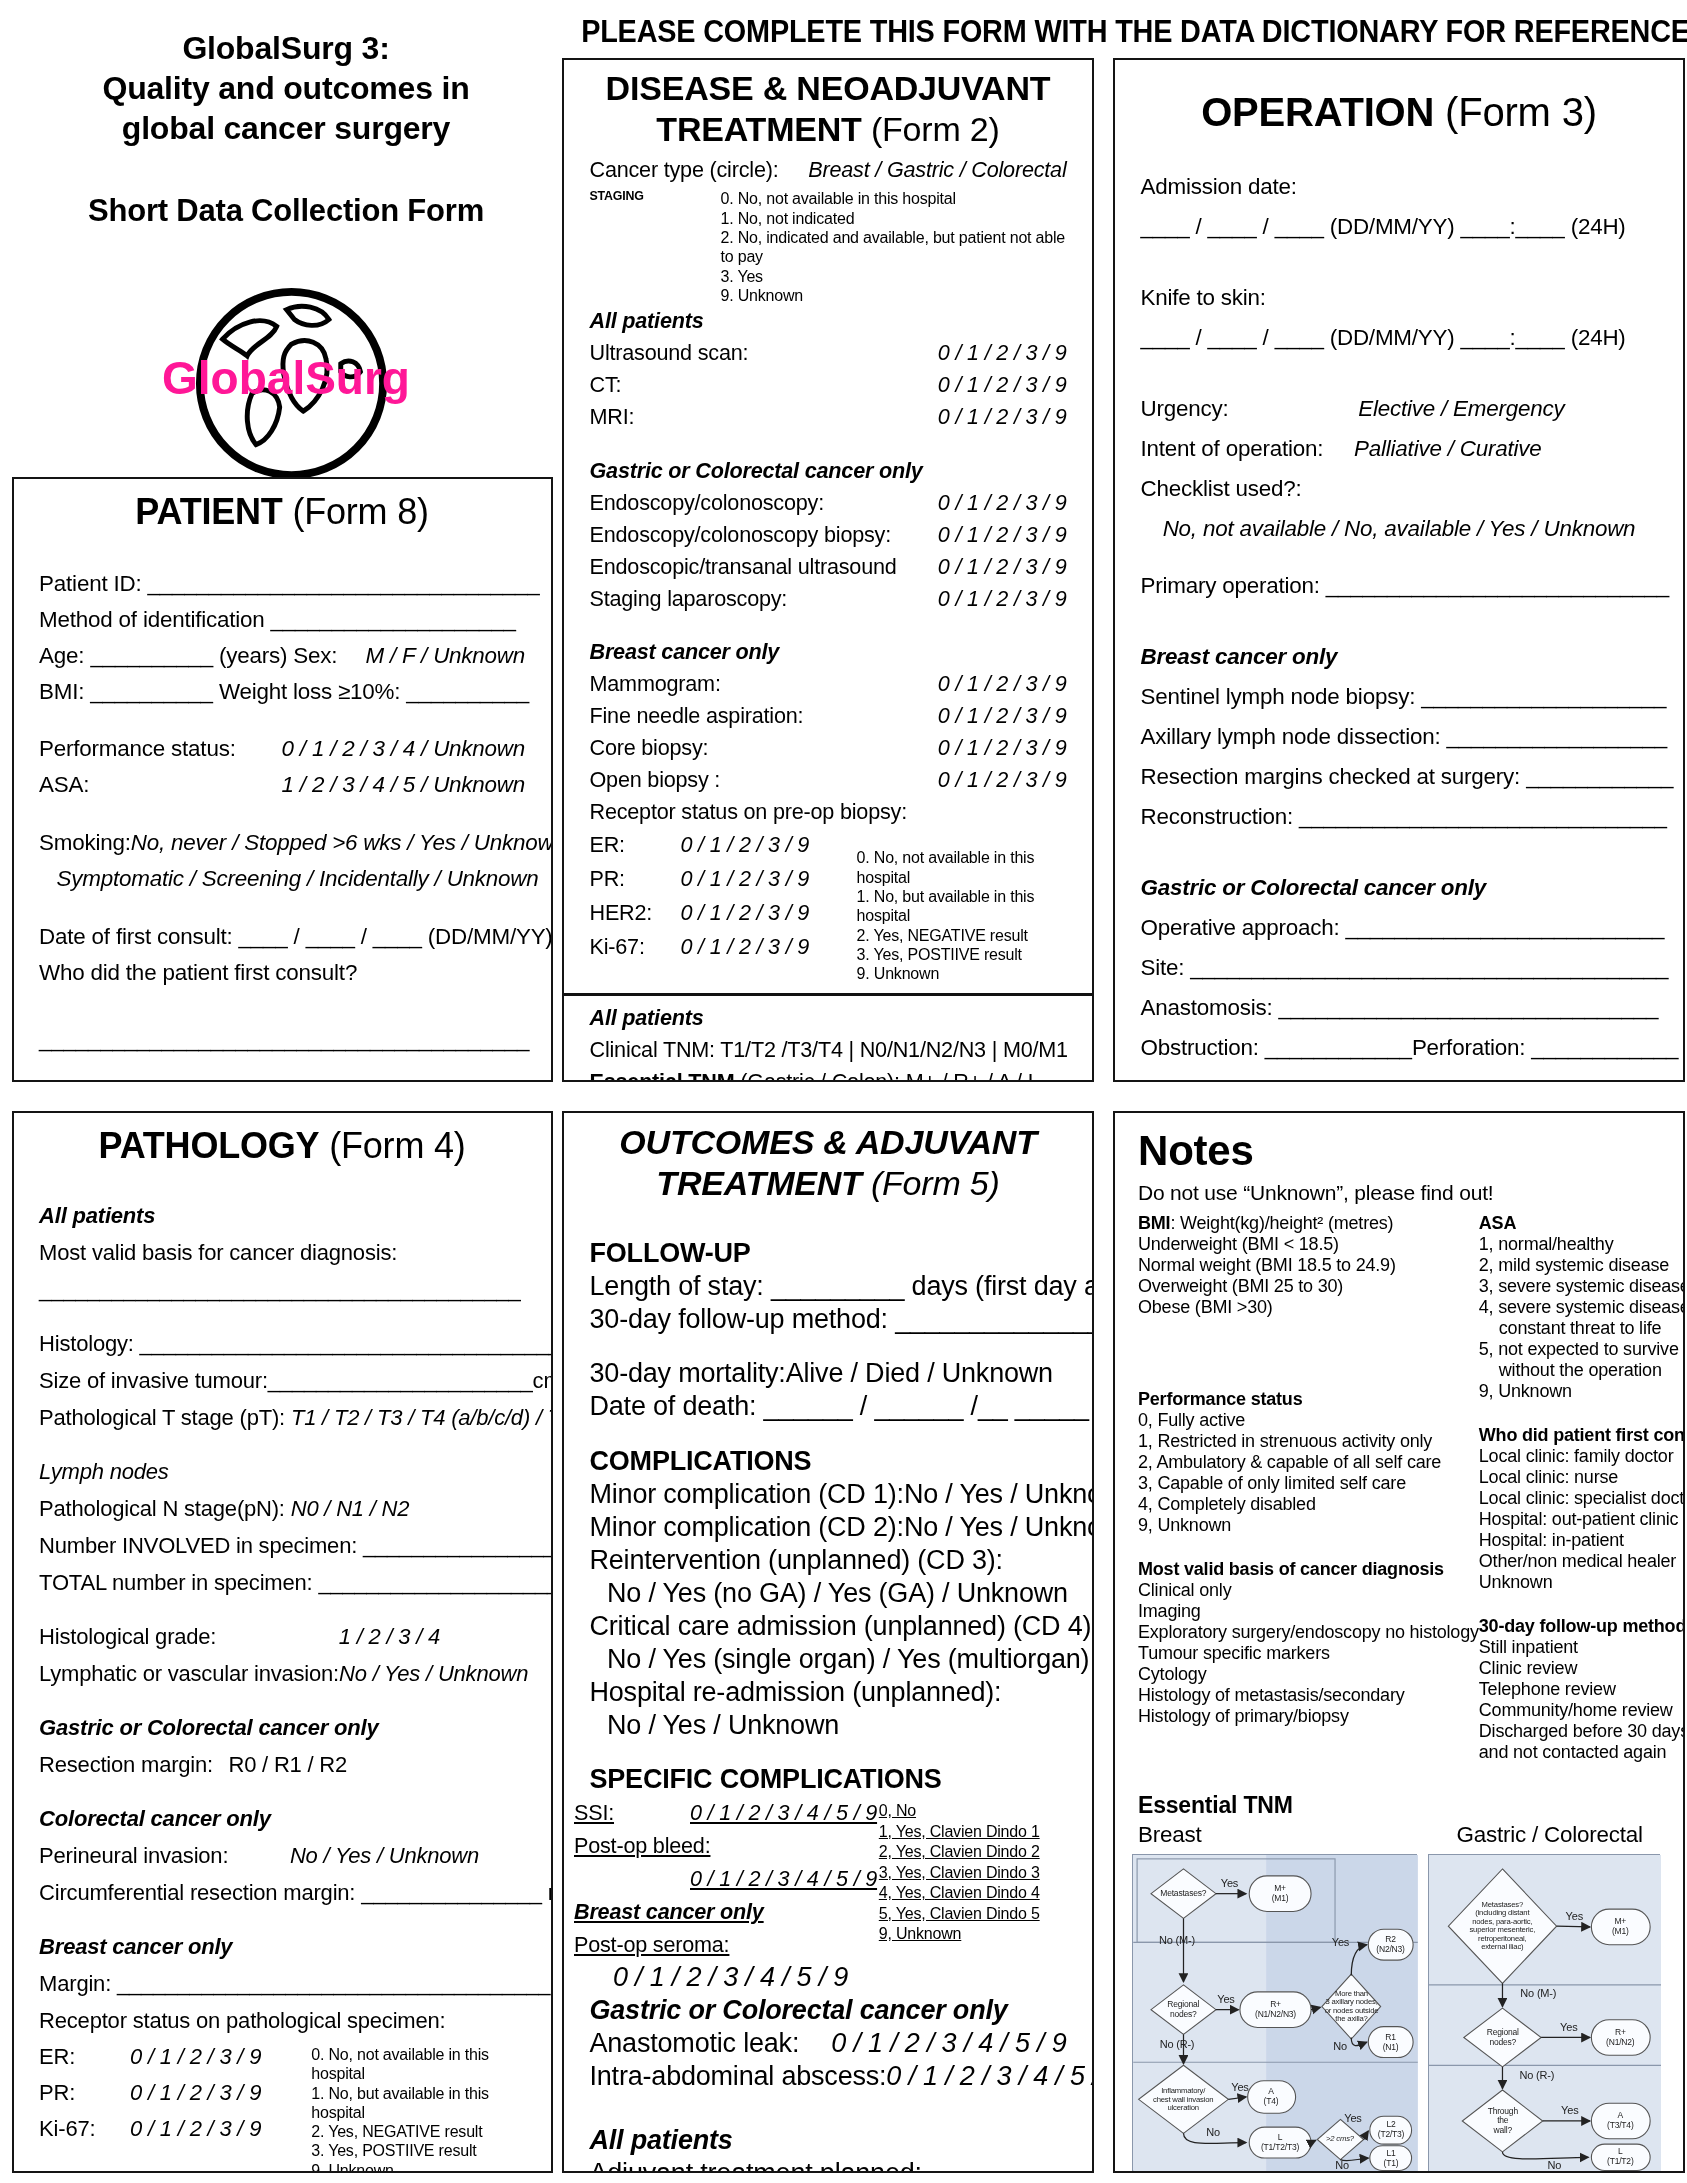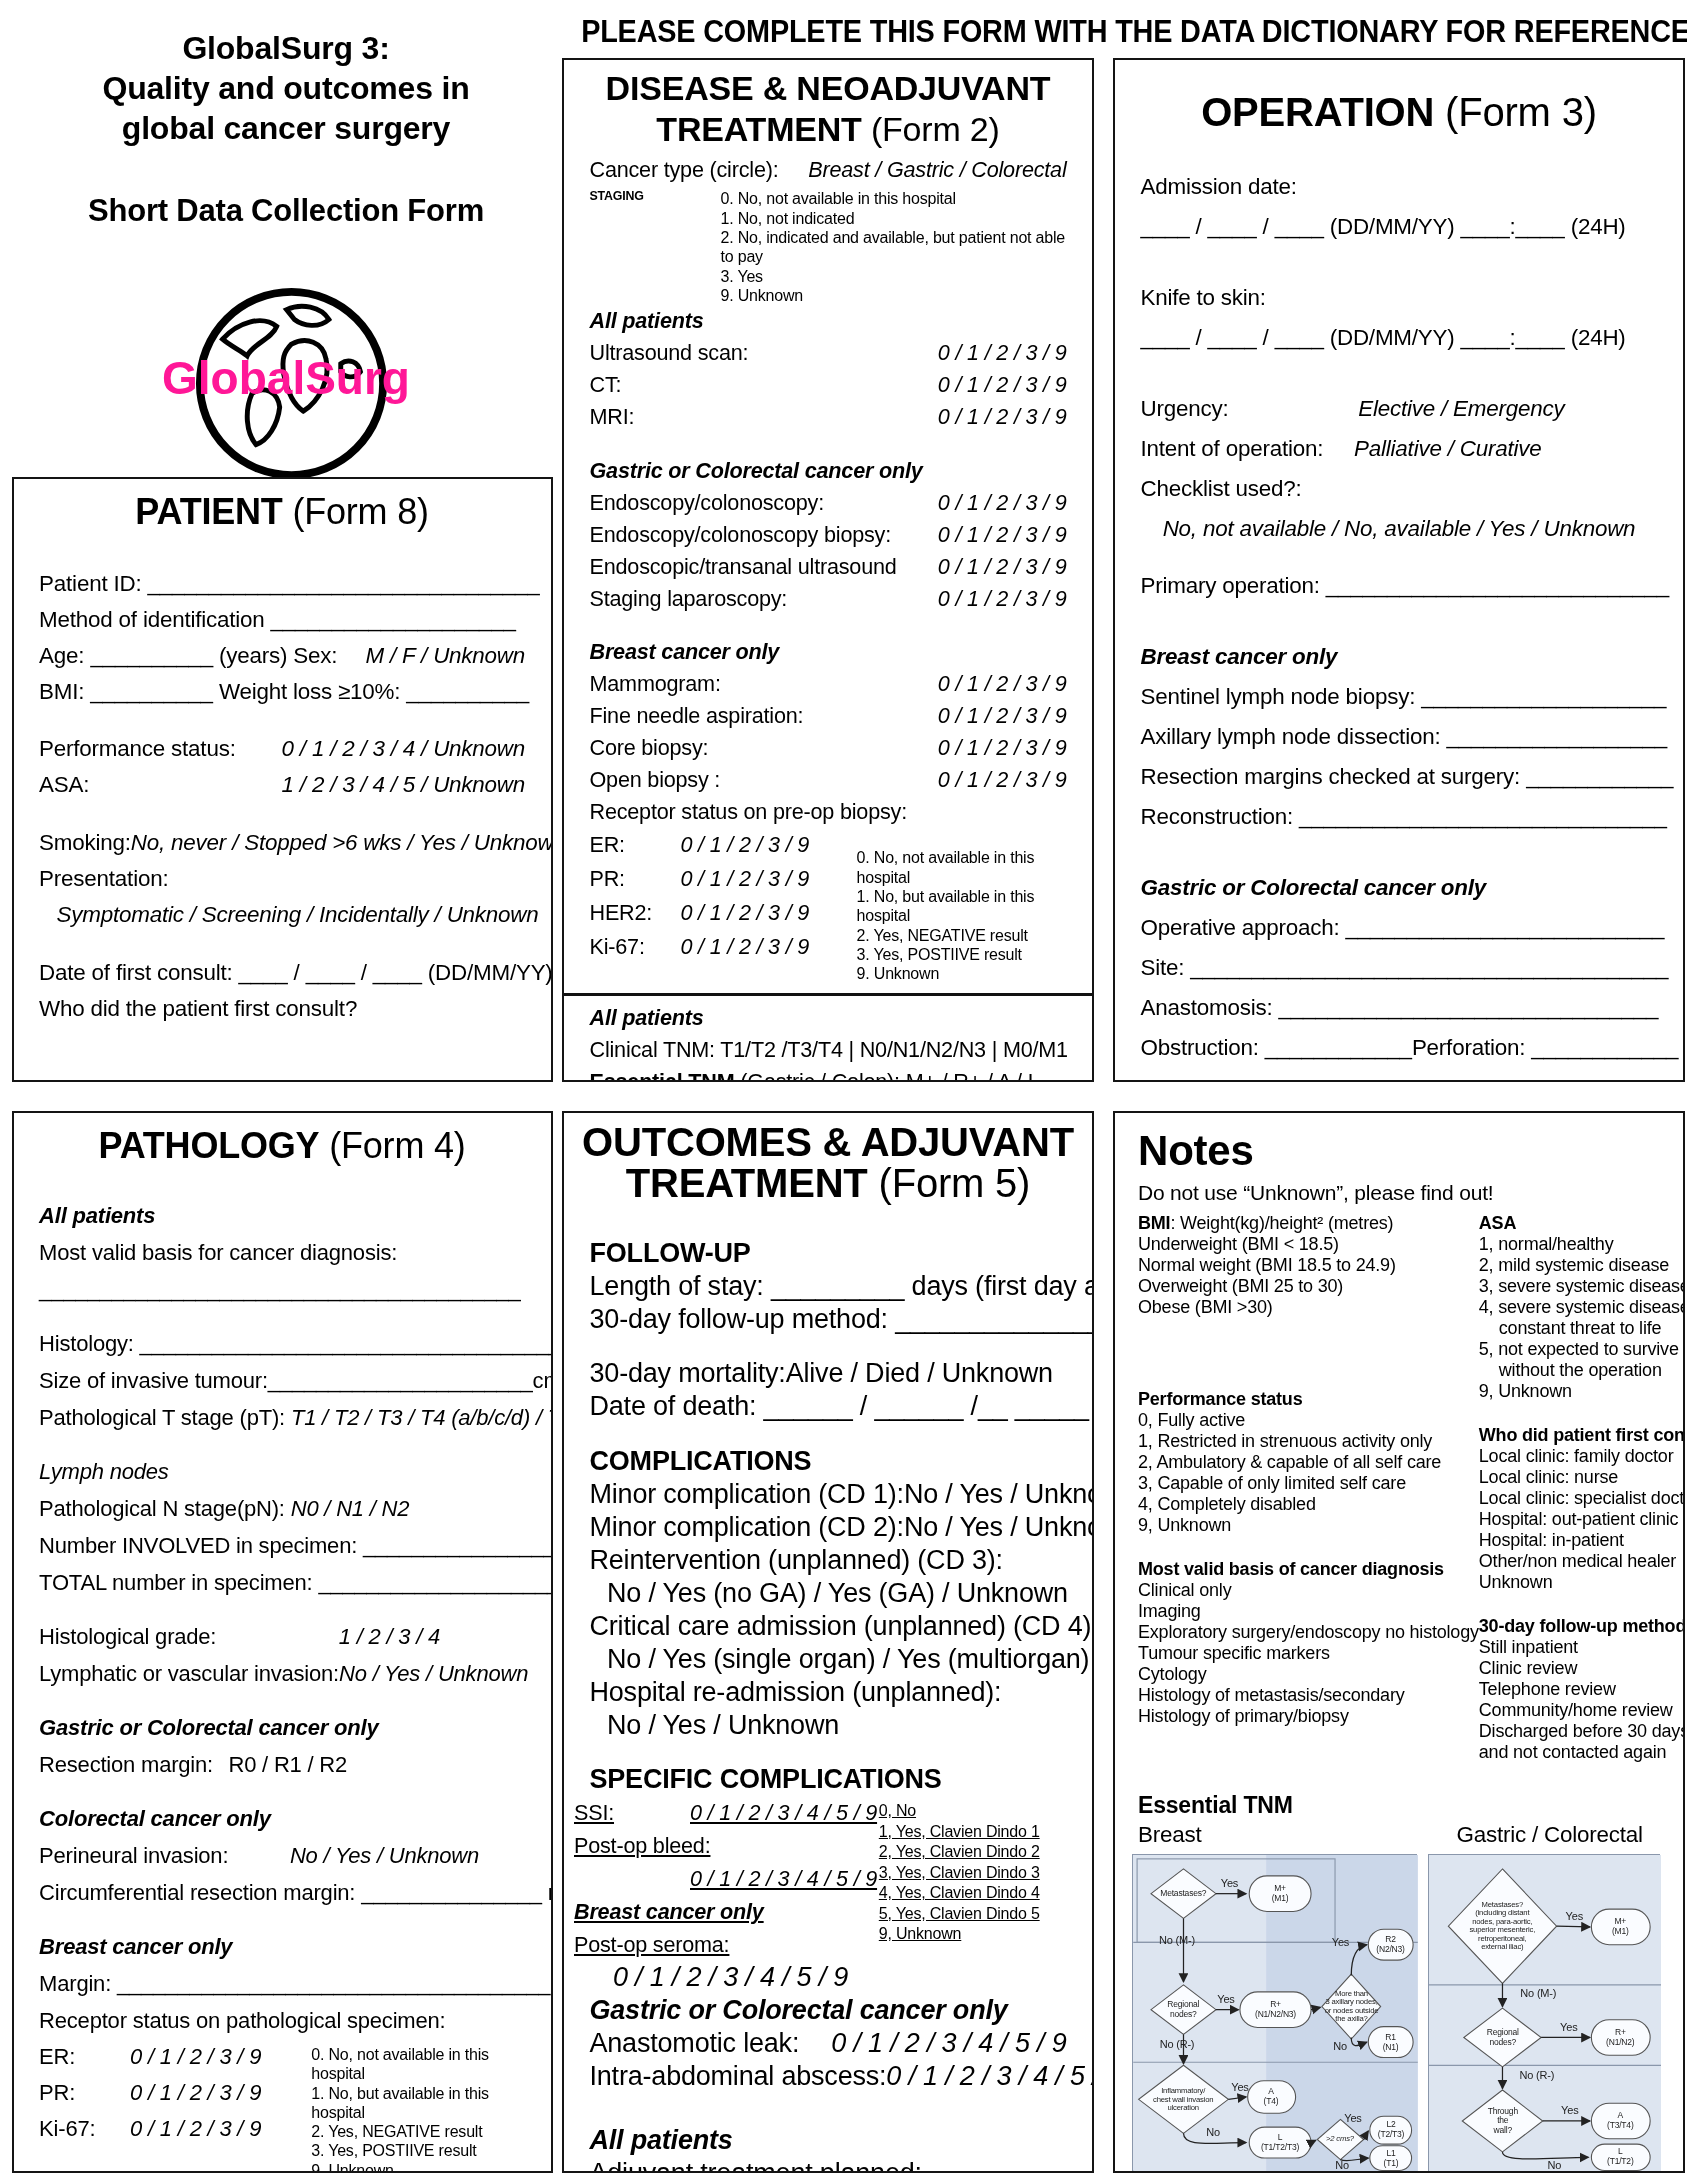--- a/index.html
+++ b/index.html
@@ -36,21 +36,21 @@
   
   #b-f1 .row { font-size:22.4px; line-height:36px; }
   #b-f1 .title { font-size:36px; margin:12.4px 0 15.5px; }
   #b-f2 .row { font-size:21.6px; line-height:32px; }
   #b-f2 .title { font-size:34px; line-height:41px; margin:7.7px 0 4.6px; }
   #b-f3 .row { font-size:22.4px; line-height:40px; }
   #b-f3 .title { font-size:40px; margin:30px 0 20px; }
   #b-f4 .row { font-size:22px; line-height:37px; }
   #b-f4 .title { font-size:36px; margin:12.4px 0 17px; }
   #b-f5 .row { font-size:27px; line-height:33px; }
-  #b-f5 .title { font-size:40px; line-height:41px; margin:9.3px 0 10.8px; }
+  #b-f5 .title { font-size:34px; line-height:41px; margin:9.3px 0 10.8px;font-style:italic; }
 
   .note { font-size:16px; line-height:19.3px; }
   .recflex { display:flex; padding:0 25.5px; }
   .recflex .left { flex:0 0 56%; }
   .recflex .left .rrow { display:flex; white-space:nowrap; }
   .recflex .left .rlabel { width:91px; }
   .recflex .rnote { padding-top:20px; }
   #b-f2 .recflex .rrow { font-size:21.6px; line-height:34px; }
   #b-f4 .recflex .rrow { font-size:22px; line-height:36px; }
   .divider { border-top:3.1px solid #111; margin:9.3px 0 6.2px 0; }
@@ -278,21 +278,20 @@
   </div>
   <div class="row">
     <span>ASA:</span>
     <span class="opts">1 / 2 / 3 / 4 / 5 / Unknown</span>
   </div>
   <div class="gap28"></div>
   <div class="row">
     <span>Smoking:</span>
     <span class="opts">No, never / Stopped &gt;6 wks / Yes / Unknown</span>
   </div>
-  <div class="row single">Presentation:</div>
   <div class="row single opts ind">Symptomatic / Screening / Incidentally / Unknown</div>
   <div class="gap28"></div>
   <div class="row single">Date of first consult: ____ / ____ / ____ (DD/MM/YY)</div>
   <div class="row single">Who did the patient first consult?</div>
   <div class="gap40"></div>
   <div class="row single">________________________________________</div>
 
 </div>
 
 <div class="box" id="b-f4" style="left:11.6px; top:1111px; width:541px; height:1062px;">

